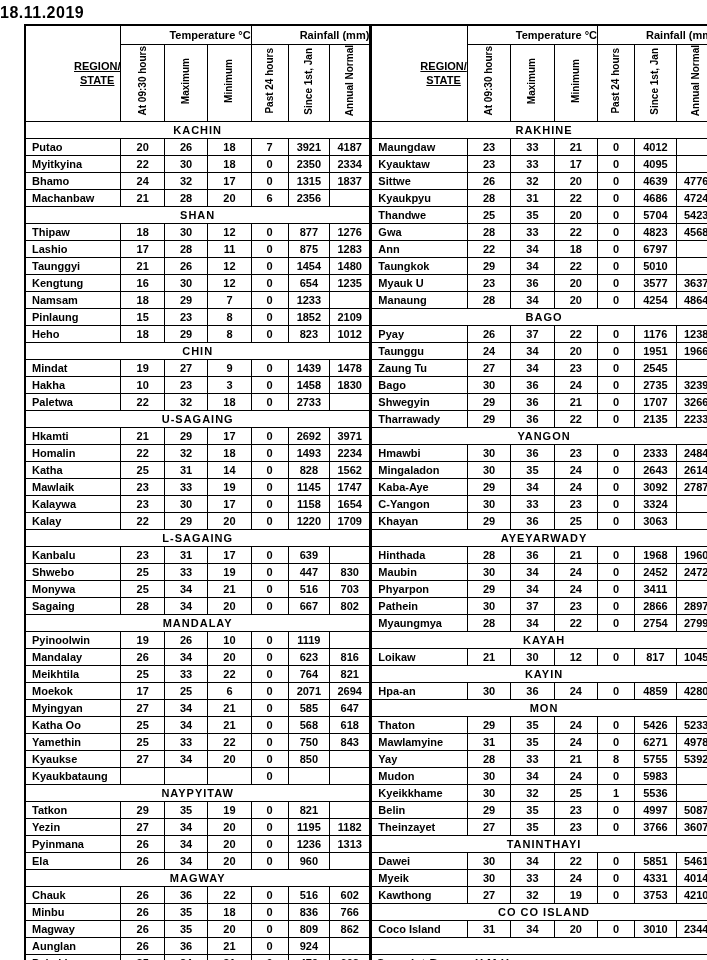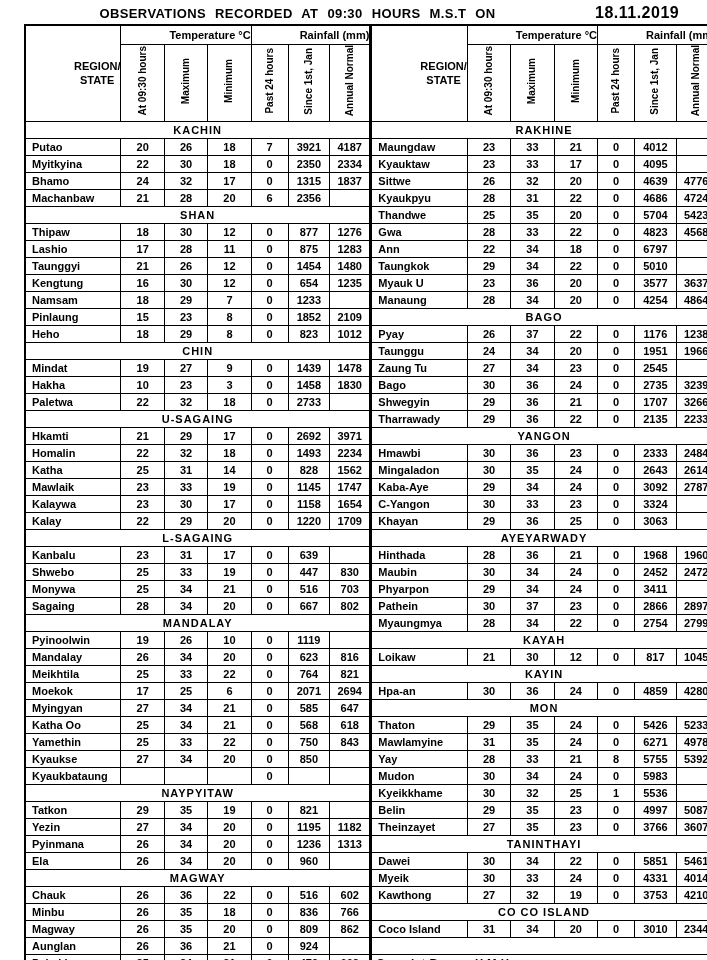--- a/index.html
+++ b/index.html
@@ -11,35 +11,34 @@
   .titlebar{display:flex;align-items:baseline;padding:4px 0 2px 0;height:18px;}
   .title{flex:1;text-align:center;font-size:13px;letter-spacing:.4px;word-spacing:5px;white-space:nowrap;}
   .date{width:112px;text-align:left;font-size:16px;letter-spacing:.5px;flex:none;}
   .tables{display:flex;margin-left:24px;}
   table{border-collapse:collapse;table-layout:fixed;border:2px solid #000;}
   table.left-half{border-right:1px solid #000;}
   table.right-half{border-left:2px solid #000;}
   td,th{border:1px solid #000;padding:0;font-weight:bold;overflow:hidden;}
   thead .group-row th{height:18px;font-size:11px;text-align:center;white-space:nowrap;padding-left:48px;}
   thead .vert-row th{height:76px;vertical-align:middle;text-align:center;}
-  th.region-head{font-size:11px;line-height:1.25;text-align:center;vertical-align:middle;}
+  th.region-head{font-size:11px;line-height:1.25;text-align:center;vertical-align:middle;text-decoration:underline;}
   .vert{display:inline-block;writing-mode:vertical-rl;transform:rotate(180deg);
         white-space:nowrap;font-size:10px;line-height:1;max-height:74px;}
   tbody td{height:16px;font-size:11px;line-height:15px;white-space:nowrap;}
   td.name{text-align:left;padding-left:6px;}
   td.val{text-align:center;}
   td.section{text-align:center;font-size:11px;letter-spacing:1px;}
   td.note{text-align:left;padding-left:4px;font-size:11.5px;letter-spacing:.5px;white-space:pre;}
   td.empty{}
 </style>
 </head>
 <body>
 
 <div class="titlebar">
-  <div class="title">OBSERVATIONS RECORDED AT 09:30 HOURS M.S.T ON</div>
   <div class="date">18.11.2019</div>
 </div>
 
 <div class="tables">
 
   <table class="left-half">
     <colgroup>
       <col style="width:84px">
         <col style="width:38px">
         <col style="width:38px">

